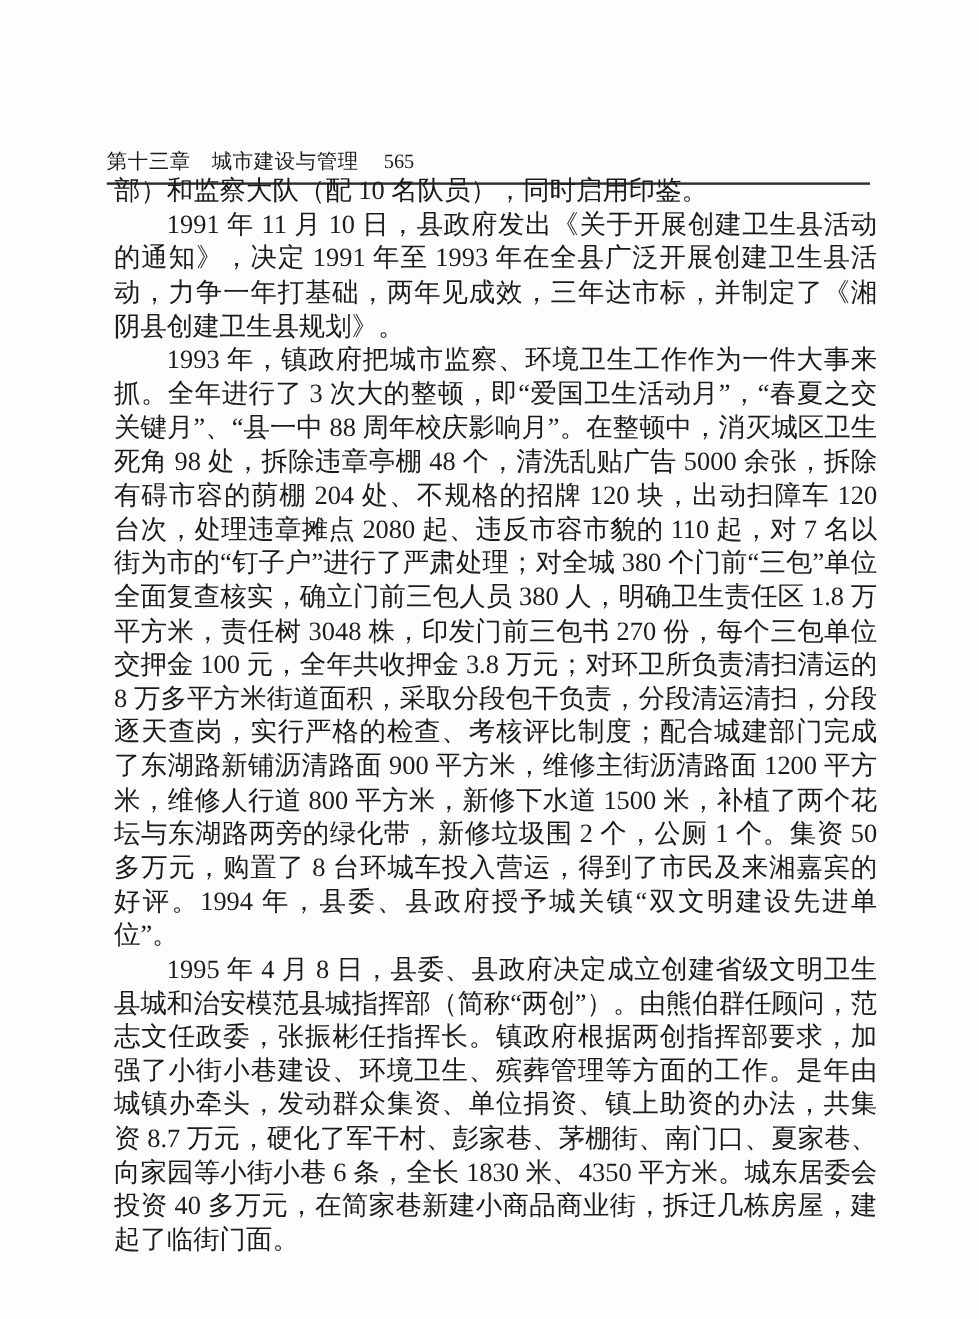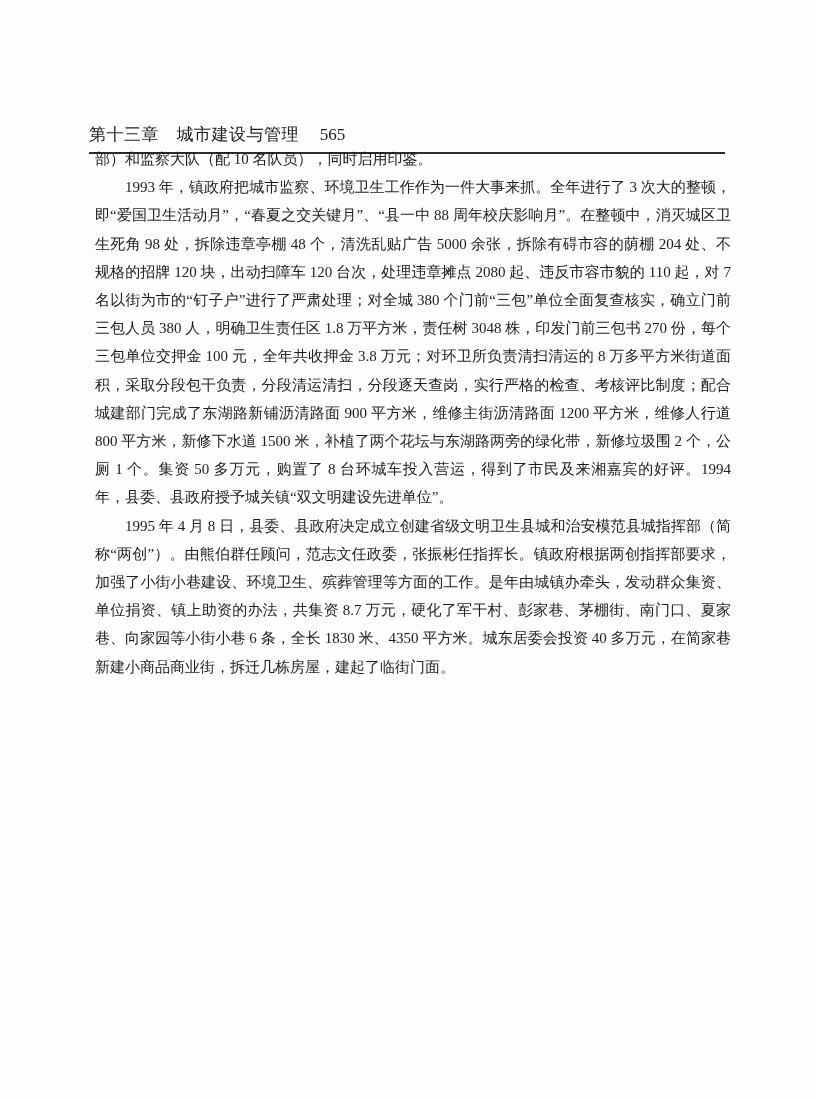--- a/index.html
+++ b/index.html
@@ -35,21 +35,21 @@
   .running-header .pagenum {
     display: inline-block;
     margin-left: 16px;
     letter-spacing: 0;
   }
   .body-text {
     position: absolute;
     left: 95px;
     top: 145px;
     width: 636px;
-    font-size: 15px;
+    font-size: 22px;
     line-height: 28.2px;
     text-align: justify;
     text-justify: inter-ideograph;
   }
   .body-text p {
     margin: 0;
     padding: 0;
     text-indent: 2em;
   }
   .body-text p.continuation {
@@ -61,17 +61,18 @@
 
 <div class="page">
 
   <div class="running-header">
     <span class="chapter">第十三章　城市建设与管理</span>
     <span class="pagenum">565</span>
   </div>
 
   <div class="body-text">
     <p class="continuation">部）和监察大队（配 10 名队员），同时启用印鉴。</p>
+    <p>1991 年 11 月 10 日，县政府发出《关于开展创建卫生县活动的通知》，决定 1991 年至 1993 年在全县广泛开展创建卫生县活动，力争一年打基础，两年见成效，三年达市标，并制定了《湘阴县创建卫生县规划》。</p>
     <p>1993 年，镇政府把城市监察、环境卫生工作作为一件大事来抓。全年进行了 3 次大的整顿，即“爱国卫生活动月”，“春夏之交关键月”、“县一中 88 周年校庆影响月”。在整顿中，消灭城区卫生死角 98 处，拆除违章亭棚 48 个，清洗乱贴广告 5000 余张，拆除有碍市容的荫棚 204 处、不规格的招牌 120 块，出动扫障车 120 台次，处理违章摊点 2080 起、违反市容市貌的 110 起，对 7 名以街为市的“钉子户”进行了严肃处理；对全城 380 个门前“三包”单位全面复查核实，确立门前三包人员 380 人，明确卫生责任区 1.8 万平方米，责任树 3048 株，印发门前三包书 270 份，每个三包单位交押金 100 元，全年共收押金 3.8 万元；对环卫所负责清扫清运的 8 万多平方米街道面积，采取分段包干负责，分段清运清扫，分段逐天查岗，实行严格的检查、考核评比制度；配合城建部门完成了东湖路新铺沥清路面 900 平方米，维修主街沥清路面 1200 平方米，维修人行道 800 平方米，新修下水道 1500 米，补植了两个花坛与东湖路两旁的绿化带，新修垃圾围 2 个，公厕 1 个。集资 50 多万元，购置了 8 台环城车投入营运，得到了市民及来湘嘉宾的好评。1994 年，县委、县政府授予城关镇“双文明建设先进单位”。</p>
     <p>1995 年 4 月 8 日，县委、县政府决定成立创建省级文明卫生县城和治安模范县城指挥部（简称“两创”）。由熊伯群任顾问，范志文任政委，张振彬任指挥长。镇政府根据两创指挥部要求，加强了小街小巷建设、环境卫生、殡葬管理等方面的工作。是年由城镇办牵头，发动群众集资、单位捐资、镇上助资的办法，共集资 8.7 万元，硬化了军干村、彭家巷、茅棚街、南门口、夏家巷、向家园等小街小巷 6 条，全长 1830 米、4350 平方米。城东居委会投资 40 多万元，在简家巷新建小商品商业街，拆迁几栋房屋，建起了临街门面。</p>
   </div>
 
 </div>
 
 </body></html>

